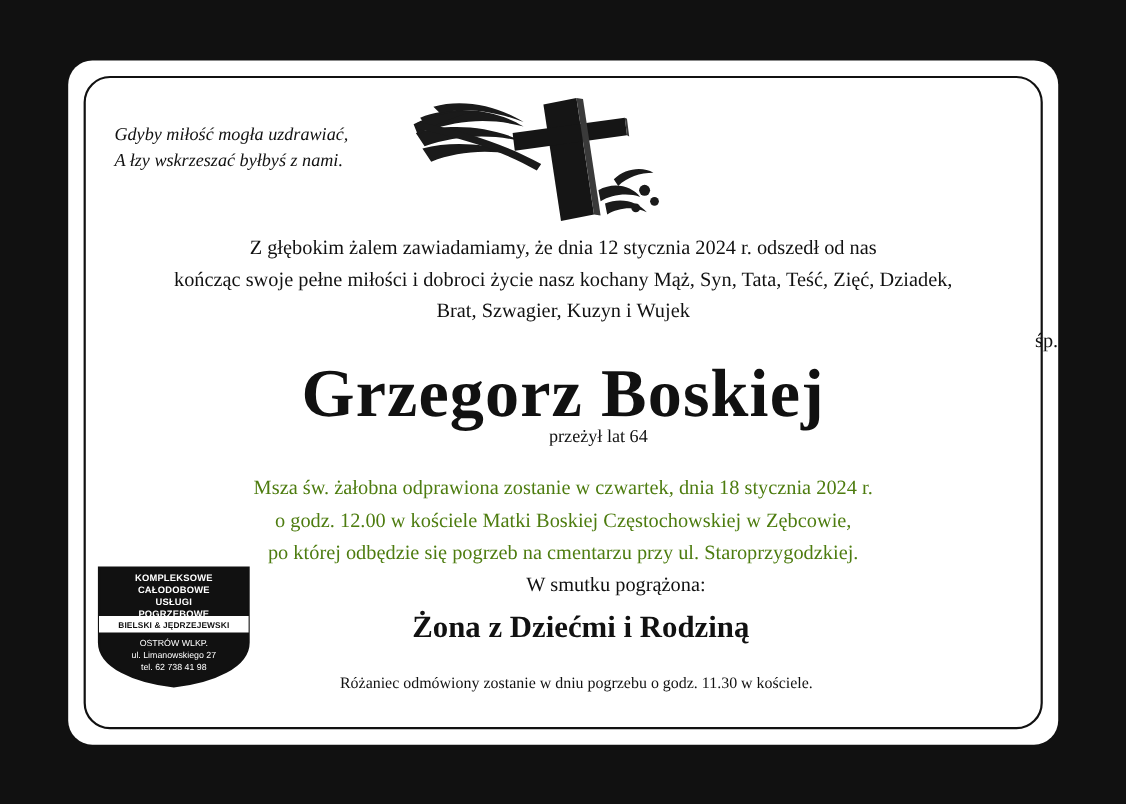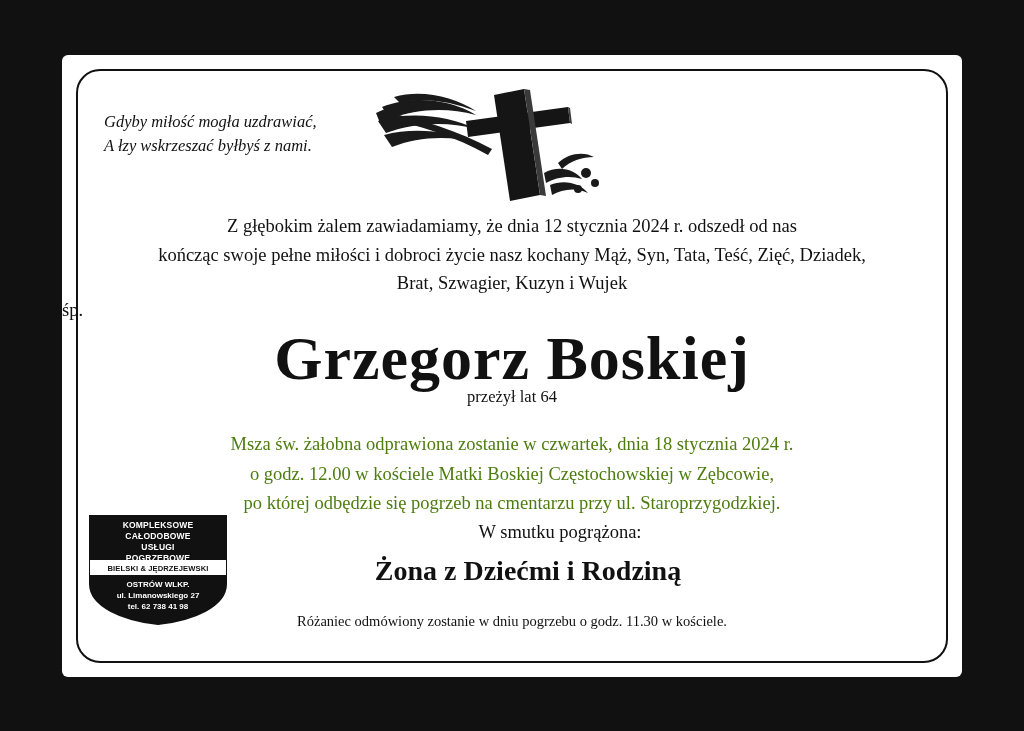--- a/index.html
+++ b/index.html
@@ -26,21 +26,21 @@
   }
 
   
   .notice-card {
     position: absolute;
     left: 62px;
     top: 55px;
     width: 900px;
     height: 622px;
     background: #ffffff;
-    border-radius: 6px;
+    border-radius: 22px;
     box-sizing: border-box;
   }
 
   
   .notice-ruleframe {
     position: absolute;
     left: 14px;
     top: 14px;
     right: 14px;
     bottom: 14px;
@@ -90,21 +90,21 @@
     line-height: 1.55;
     color: #111111;
     white-space: pre-line;
   }
 
   .sp-line {
     position: absolute;
     left: 0;
     top: 245px;
     width: 900px;
-    text-align: left;
+    text-align: right;
     font-size: 18.5px;
     color: #111111;
   }
 
   .deceased-name {
     position: absolute;
     left: 0;
     top: 268px;
     width: 900px;
     text-align: center;
@@ -116,20 +116,21 @@
   }
 
   .age-line {
     position: absolute;
     left: 0;
     top: 332px;
     width: 900px;
     text-align: center;
     font-size: 16.5px;
     color: #111111;
+    padding-left: 32px;
   }
 
   .mass-info {
     position: absolute;
     left: 0;
     top: 375px;
     width: 900px;
     text-align: center;
     font-size: 18.5px;
     line-height: 1.6;
@@ -160,20 +161,21 @@
   }
 
   .rosary-line {
     position: absolute;
     left: 0;
     top: 558px;
     width: 900px;
     text-align: center;
     font-size: 14.5px;
     color: #111111;
+    padding-left: 12px;
   }
 
   
   .logo-shield {
     position: absolute;
     left: 22px;
     top: 455px;
     width: 148px;
     height: 118px;
   }
@@ -194,21 +196,21 @@
     font-size: 8.5px; font-weight: bold; line-height: 1.28;
     white-space: pre-line; letter-spacing: .2px;
   }
   .logo-l2 {
     position: absolute; left: 0; top: 54px; width: 148px;
     font-size: 7.6px; font-weight: bold; color: #111111;
     letter-spacing: .1px;
   }
   .logo-l3 {
     position: absolute; left: 0; top: 70px; width: 148px;
-    font-size: 8px; font-weight: bold; line-height: 1.35;
+    font-size: 8px; font-weight: normal; line-height: 1.35;
     white-space: pre-line;
   }
   .logo-band {
     position: absolute; left: 6px; top: 50px; width: 136px; height: 15px;
     background: #ffffff;
   }
 </style>
 </head>
 <body>
 

